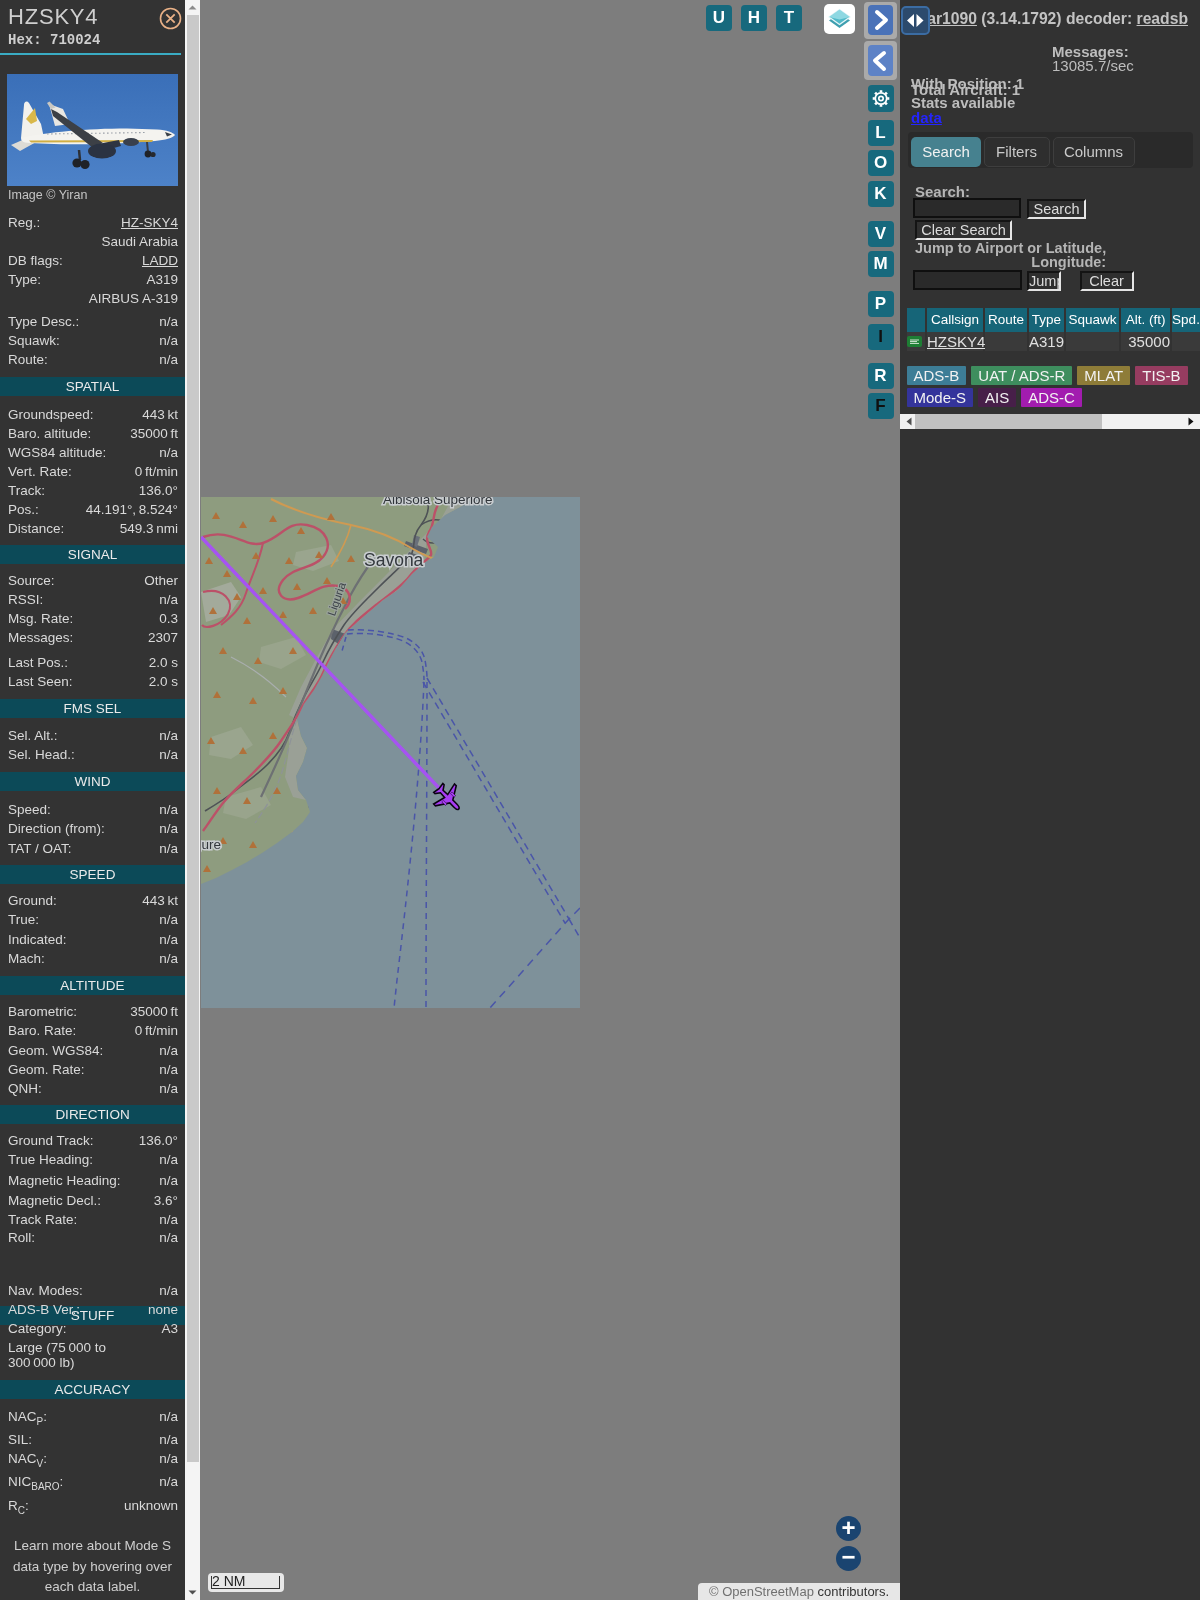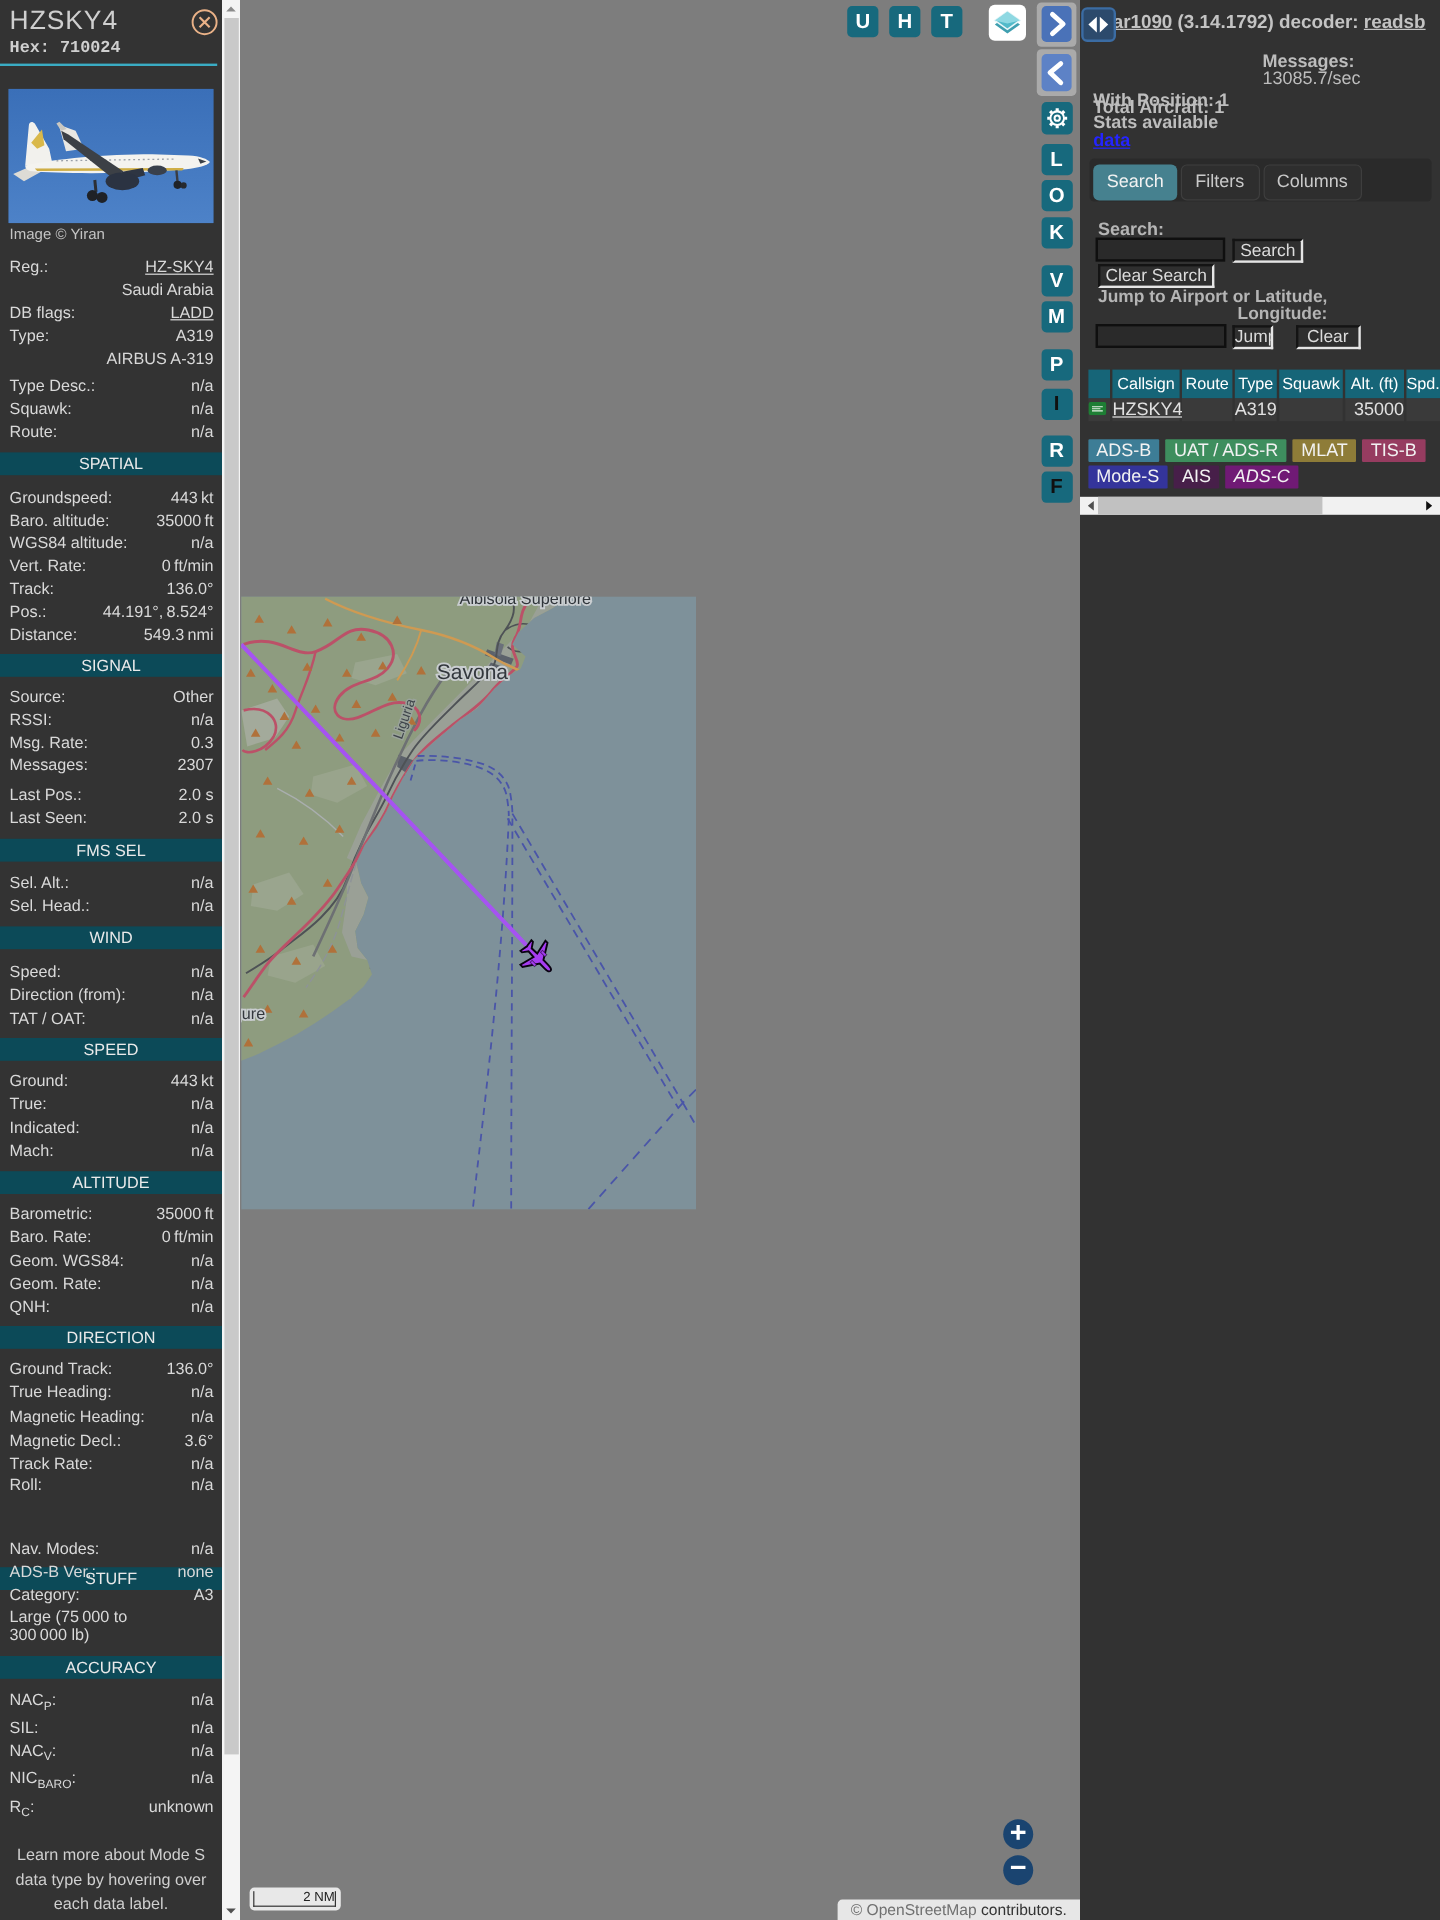--- a/index.html
+++ b/index.html
@@ -443,21 +443,21 @@
     <div class="mbtn" style="left:667.5px;top:251px;">M</div>
     <div class="mbtn" style="left:667.5px;top:291px;">P</div>
     <div class="mbtn" style="left:667.5px;top:324px;color:#101010;">I</div>
     <div class="mbtn" style="left:667.5px;top:363px;">R</div>
     <div class="mbtn" style="left:667.5px;top:393px;color:#101010;">F</div>
 
     <div style="position:absolute;left:636px;top:1516px;width:25px;height:25px;border-radius:50%;background:#1a4470;color:#fff;text-align:center;line-height:23px;font-size:24px;font-weight:bold;">+</div>
     <div style="position:absolute;left:636px;top:1546px;width:25px;height:25px;border-radius:50%;background:#1a4470;color:#fff;text-align:center;line-height:21px;font-size:24px;font-weight:bold;">−</div>
 
     <div style="position:absolute;left:8px;top:1573px;width:76px;height:19px;background:#e8e8e8;border-radius:4px;">
-      <div style="position:absolute;left:3px;top:3px;width:67px;height:12px;border:1.5px solid #333;border-top:none;text-align:right;font-size:11px;line-height:11px;color:#222;">2&nbsp;NM</div>
+      <div style="position:absolute;left:3px;top:3px;width:67px;height:12px;border:1.5px solid #333;border-top:none;text-align:left;font-size:14px;line-height:11px;color:#222;">2&nbsp;NM</div>
     </div>
 
     <div style="position:absolute;left:498px;top:1583px;width:202px;height:17px;background:rgba(255,255,255,.82);border-radius:4px 0 0 0;font-size:13px;line-height:17px;text-align:center;color:#707070;">© OpenStreetMap <span style="color:#333">contributors.</span></div>
   </div>
   <div id="rpanel">
     <div style="position:absolute;left:22px;top:10px;font-size:15.7px;font-weight:bold;color:#c3c3c3;white-space:nowrap;z-index:1;"><u>tar1090</u> (3.14.1792) decoder: <u>readsb</u></div>
     <div style="position:absolute;left:0.5px;top:5.5px;width:25px;height:25px;background:#2c4a6c;border:2px solid #3b6ca3;border-radius:5px;z-index:2;">
       <svg width="25" height="25" viewBox="0 0 25 25">
           <path d="M11 6 L4 12.5 L11 19 Z" fill="#fff"></path>
           <path d="M13.5 6 L20.5 12.5 L13.5 19 Z" fill="#fff"></path>
@@ -497,21 +497,21 @@
     <div class="td" style="left:85px;width:42px;"></div>
     <div class="td" style="left:129px;width:35px;text-align:center;">A319</div>
     <div class="td" style="left:166px;width:53px;"></div>
     <div class="td" style="left:221px;width:49px;text-align:right;">35000</div>
     <div class="td" style="left:272px;width:28px;"></div>
 
     <div style="position:absolute;left:6.5px;top:365.5px;white-space:nowrap;">
       <span class="chip" style="background:#3d7d96;">ADS-B</span><span class="chip" style="background:#3e8e5e;">UAT / ADS-R</span><span class="chip" style="background:#8e7c38;">MLAT</span><span class="chip" style="background:#963c60;">TIS-B</span>
     </div>
     <div style="position:absolute;left:6.5px;top:388px;white-space:nowrap;">
-      <span class="chip" style="background:#34349b;">Mode-S</span><span class="chip" style="background:#471f49;">AIS</span><span class="chip" style="background:#701a75;font-style:italic;">ADS-C</span>
+      <span class="chip" style="background:#34349b;">Mode-S</span><span class="chip" style="background:#471f49;">AIS</span><span class="chip" style="background:#a21caf;">ADS-C</span>
     </div>
 
     <div style="position:absolute;left:0;top:414px;width:300px;height:15px;background:#f1f1f1;">
       <svg width="12" height="15" style="position:absolute;left:3px;top:0;">
           <path d="M8.5 3.5 L3.5 7.5 L8.5 11.5 Z" fill="#505050"></path>
         </svg>
       <div style="position:absolute;left:15px;top:0;width:187px;height:15px;background:#c1c1c1;"></div>
       <svg width="12" height="15" style="position:absolute;right:3px;top:0;">
           <path d="M3.5 3.5 L8.5 7.5 L3.5 11.5 Z" fill="#101010"></path>
         </svg>

